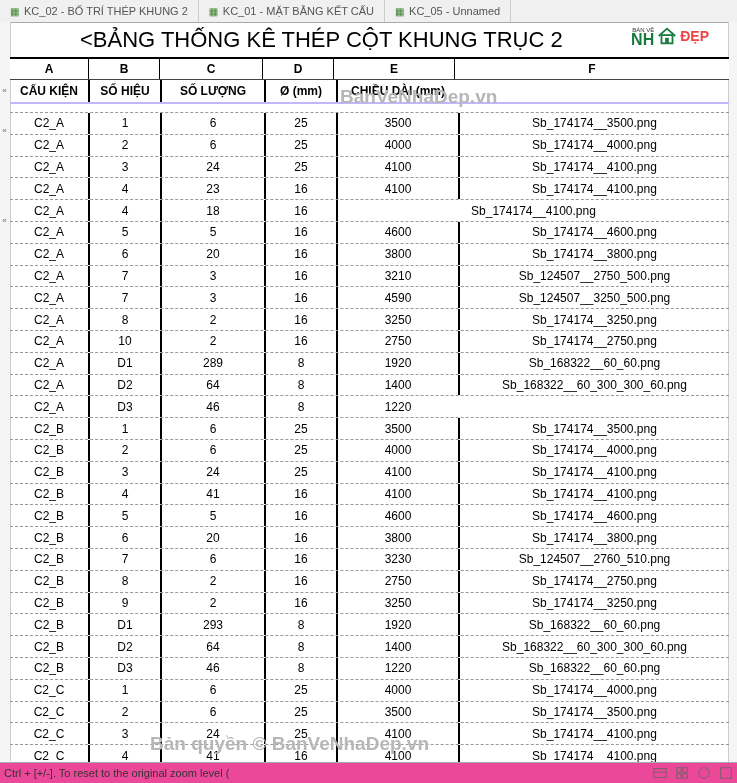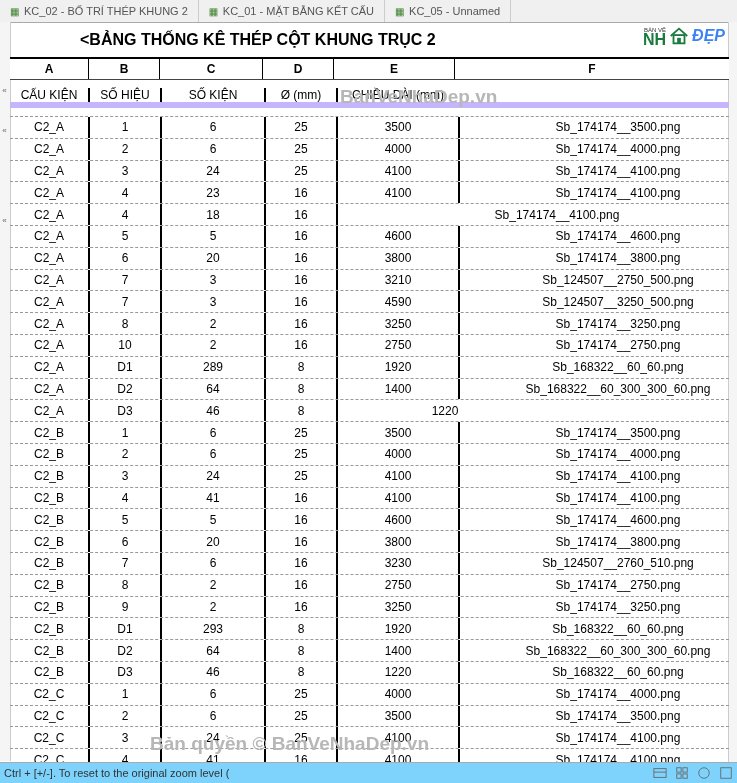--- a/index.html
+++ b/index.html
@@ -42,71 +42,69 @@
   }
   .title-row {
     position: relative;
     height: 34px;
     display: flex;
     align-items: center;
     padding-left: 70px;
     border-bottom: 2px solid #000;
   }
   .title {
-    font-size: 16px;
-    font-weight: bold;
+    font-size: 22px;
+    font-weight: normal;
   }
   .logo {
     position: absolute;
-    right: 4px;
+    right: 20px;
     top: 2px;
     display: flex;
     align-items: center;
     gap: 2px;
     font-size: 12px;
   }
   .logo-house {
     width: 22px;
     height: 22px;
     position: relative;
   }
   .logo-nh {
     font-weight: bold;
     color: #1a7b3e;
     font-size: 16px;
     line-height: 12px;
   }
   .logo-dep {
     font-weight: bold;
-    color: #3b82f6;
-    font-size: 16px;
+    color: #ef4444;
+    font-size: 14px;
     line-height: 12px;
-    font-style: italic;
   }
   .logo-banve {
     font-size: 6px;
     color: #333;
   }
 
   .colhdr-row, .header-row {
     display: flex;
     border-bottom: 1px solid #000;
   }
   .colhdr-row {
     height: 20px;
     background: #fff;
     font-weight: bold;
     border-top: none;
     border-bottom: 1px solid #444;
   }
   .header-row {
     height: 22px;
-    font-weight: normal;
-    border-bottom: 6px solid #c4b5fd;
-    align-items: flex-end;
+    font-weight: bold;
+    border-bottom: 2px solid #c4b5fd;
   }
   .colhdr-row .cell, .header-row .cell {
     display: flex;
     align-items: center;
     justify-content: center;
     border-right: 1px solid #000;
   }
   .header-row .cell {
     border-right: 2px solid #000;
   }
@@ -126,21 +124,20 @@
     display: flex;
     align-items: center;
     justify-content: center;
     border-right: 2px solid #000;
     font-size: 12px;
     overflow: hidden;
     white-space: nowrap;
   }
   .data-row .cell:last-child {
     border-right: none;
-    margin-left: 47px;
   }
   .col-a { width: 78px; }
   .col-b { width: 70px; }
   .col-c { width: 102px; }
   .col-d { width: 70px; }
   .col-e { width: 120px; }
   .col-f { flex: 1; }
 
   .left-gutter {
     position: absolute;
@@ -182,21 +179,21 @@
   .wm2 { left: 150px; top: 733px; }
 
   .status-bar {
     position: absolute;
     left: 0;
     bottom: 0;
     right: 0;
     height: 20px;
     display: flex;
     align-items: center;
-    background: #7dd3fc;
+    background: #ec4899;
     border-top: 1px solid #aaa;
     font-size: 11px;
     color: #333;
     padding: 0 4px;
     justify-content: space-between;
   }
   .status-left { white-space: nowrap; overflow: hidden; text-overflow: ellipsis; }
   .status-right {
     display: flex;
     align-items: center;
@@ -282,21 +279,21 @@
         <div class="cell col-b">B</div>
         <div class="cell col-c">C</div>
         <div class="cell col-d">D</div>
         <div class="cell col-e">E</div>
         <div class="cell col-f">F</div>
       </div>
 
       <div class="header-row">
         <div class="cell col-a">CẤU KIỆN</div>
         <div class="cell col-b">SỐ HIỆU</div>
-        <div class="cell col-c">SỐ KIỆN</div>
+        <div class="cell col-c">SỐ LƯỢNG</div>
         <div class="cell col-d">Ø (mm)</div>
         <div class="cell col-e">CHIỀU DÀI (mm)</div>
       </div>
 
       <div style="height:8px;border-bottom:1px dashed #999"></div>
 
       <div class="data-body" id="data-body">
           <div class="data-row">
             <div class="cell col-a">C2_A</div>
             <div class="cell col-b">1</div>

